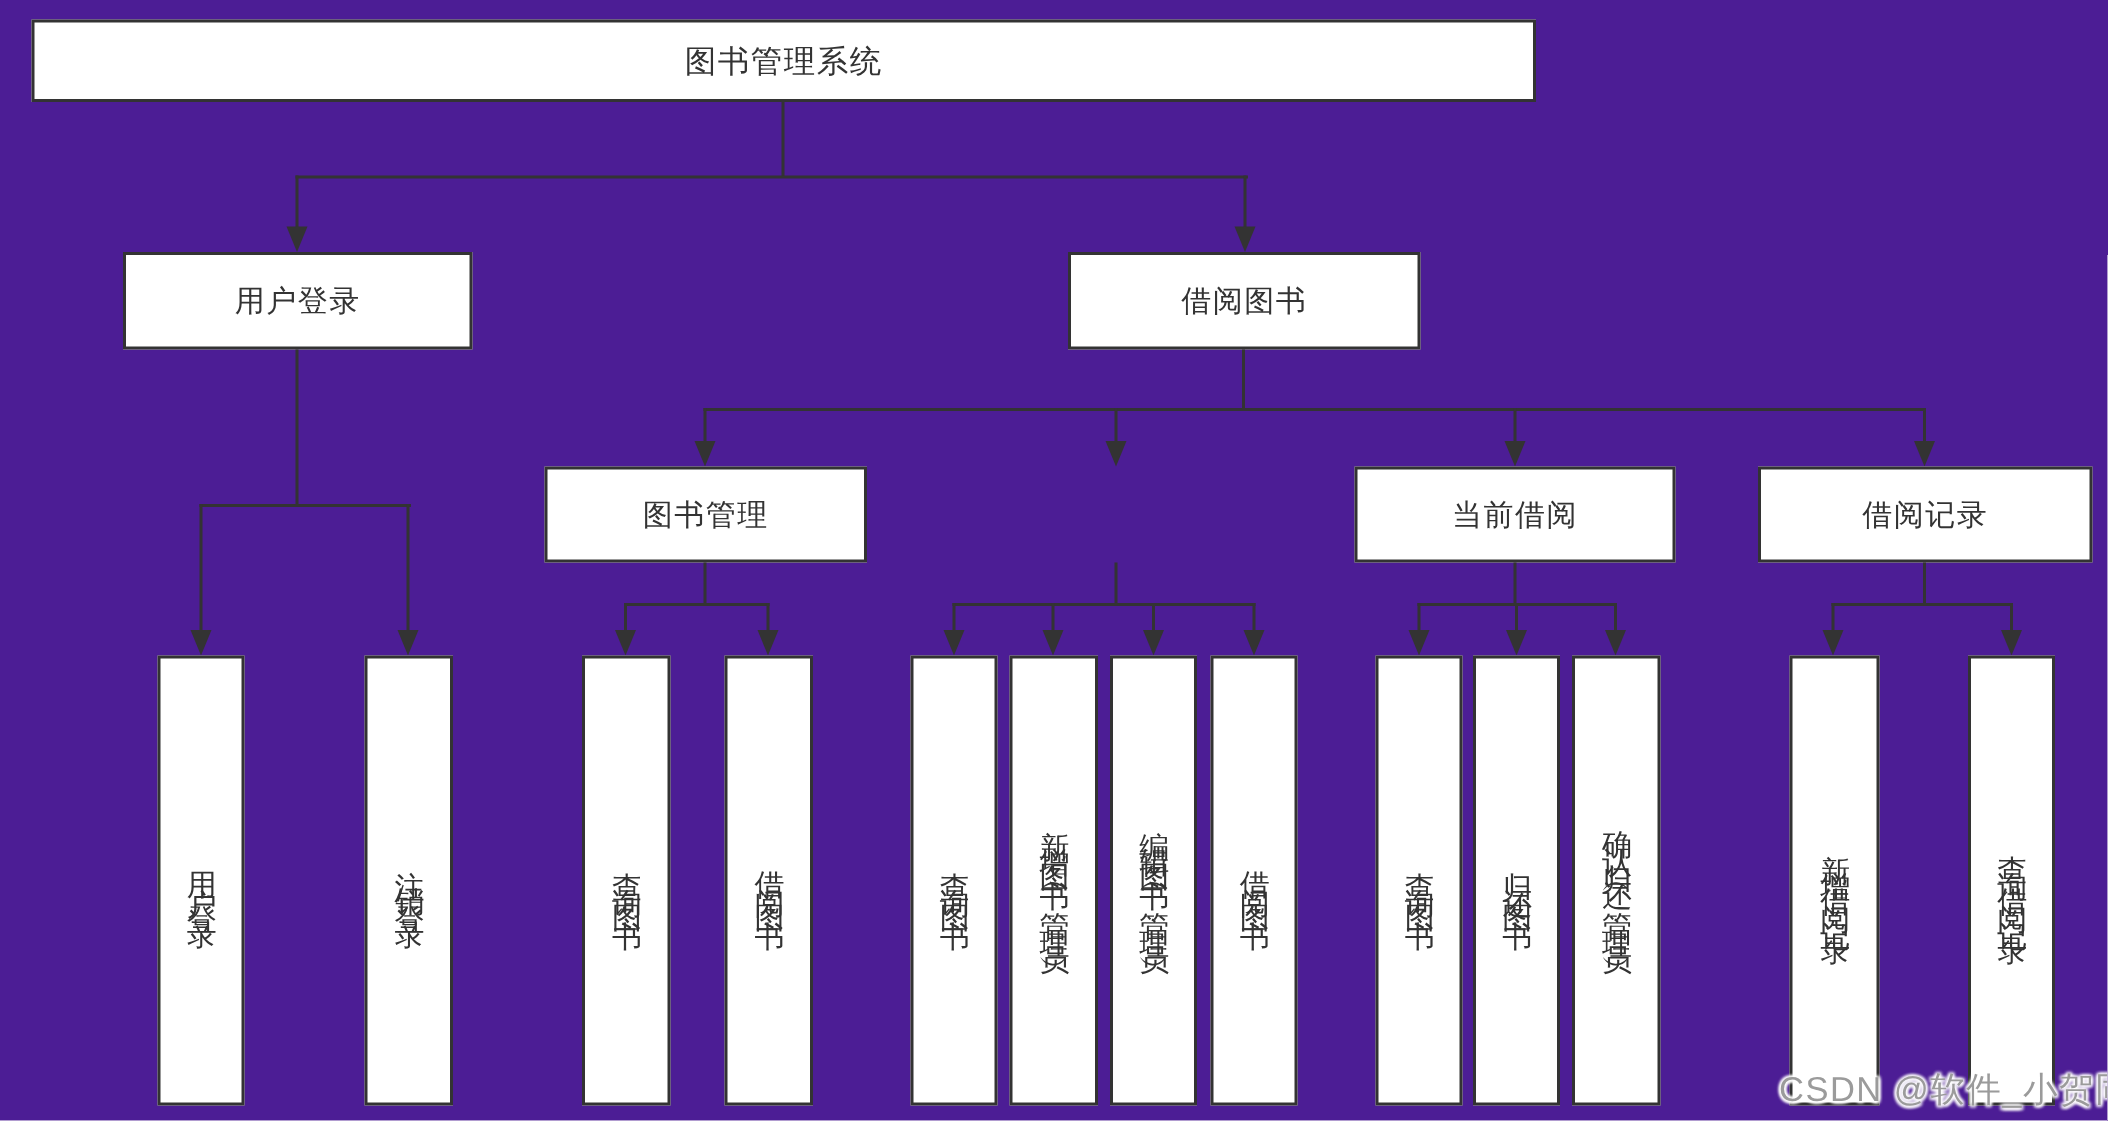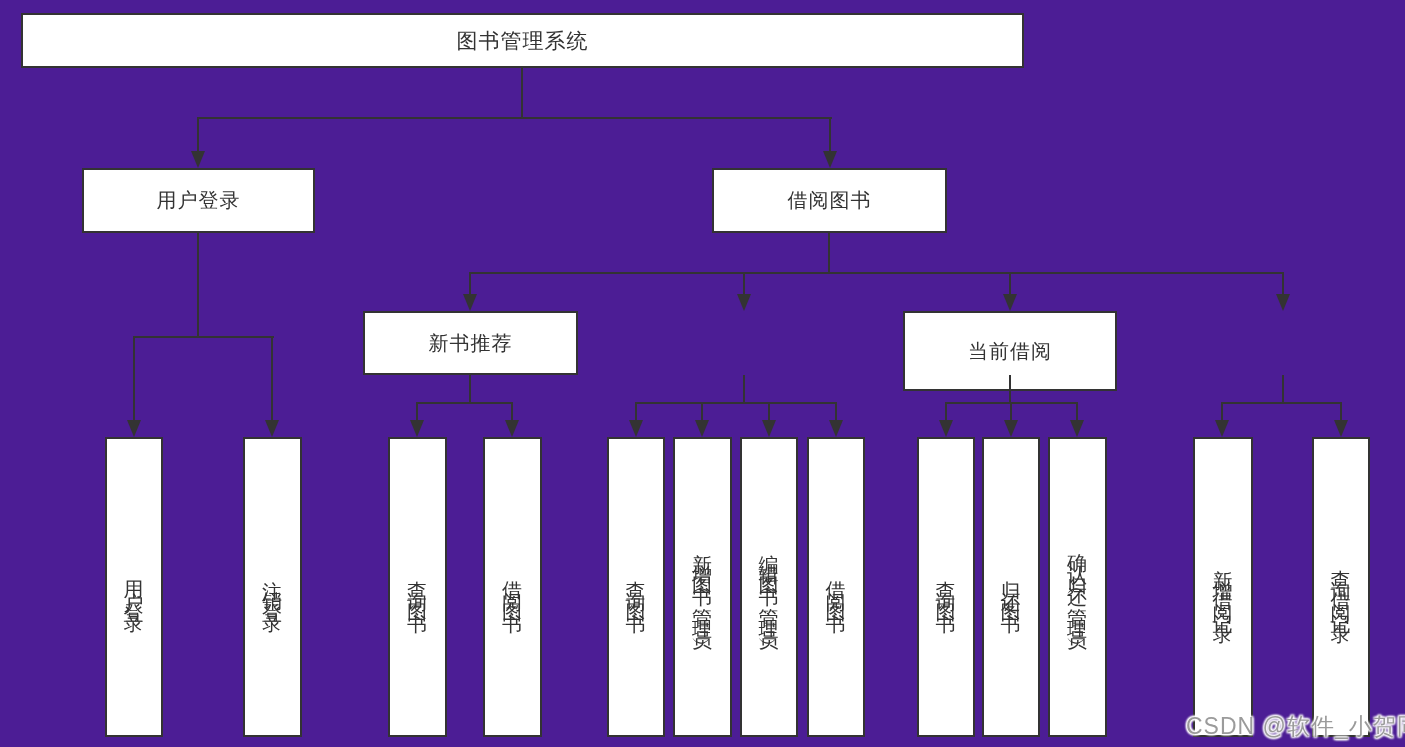--- a/index.html
+++ b/index.html
@@ -107,22 +107,23 @@
   <div class="hl" style="left:469px; top:272px; width:815px;"></div>
   <div class="vl" style="left:469px; top:272px; height:24px;"></div>
   <div class="ah" style="left:463px; top:294px;"></div>
   <div class="vl" style="left:743px; top:272px; height:24px;"></div>
   <div class="ah" style="left:737px; top:294px;"></div>
   <div class="vl" style="left:1009px; top:272px; height:24px;"></div>
   <div class="ah" style="left:1003px; top:294px;"></div>
   <div class="vl" style="left:1282px; top:272px; height:24px;"></div>
   <div class="ah" style="left:1276px; top:294px;"></div>
 
-  <div class="node-h" style="left:363px; top:311px; width:215px; height:64px;">新书推荐</div>
-  <div class="node-h" style="left:903px; top:311px; width:214px; height:80px;">当前借阅</div>
+  <div class="node-h" style="left:363px; top:311px; width:215px; height:64px;">图书管理</div>
+  <div class="node-h" style="left:903px; top:311px; width:214px; height:64px;">当前借阅</div>
+  <div class="node-h" style="left:1172px; top:311px; width:223px; height:64px;">借阅记录</div>
 
   <div class="vl" style="left:469px; top:375px; height:29px;"></div>
   <div class="hl" style="left:416px; top:402px; width:97px;"></div>
   <div class="vl" style="left:416px; top:402px; height:19px;"></div>
   <div class="ah" style="left:410px; top:420px;"></div>
   <div class="vl" style="left:511px; top:402px; height:19px;"></div>
   <div class="ah" style="left:505px; top:420px;"></div>
 
   <div class="vl" style="left:743px; top:375px; height:29px;"></div>
   <div class="hl" style="left:635px; top:402px; width:202px;"></div>

